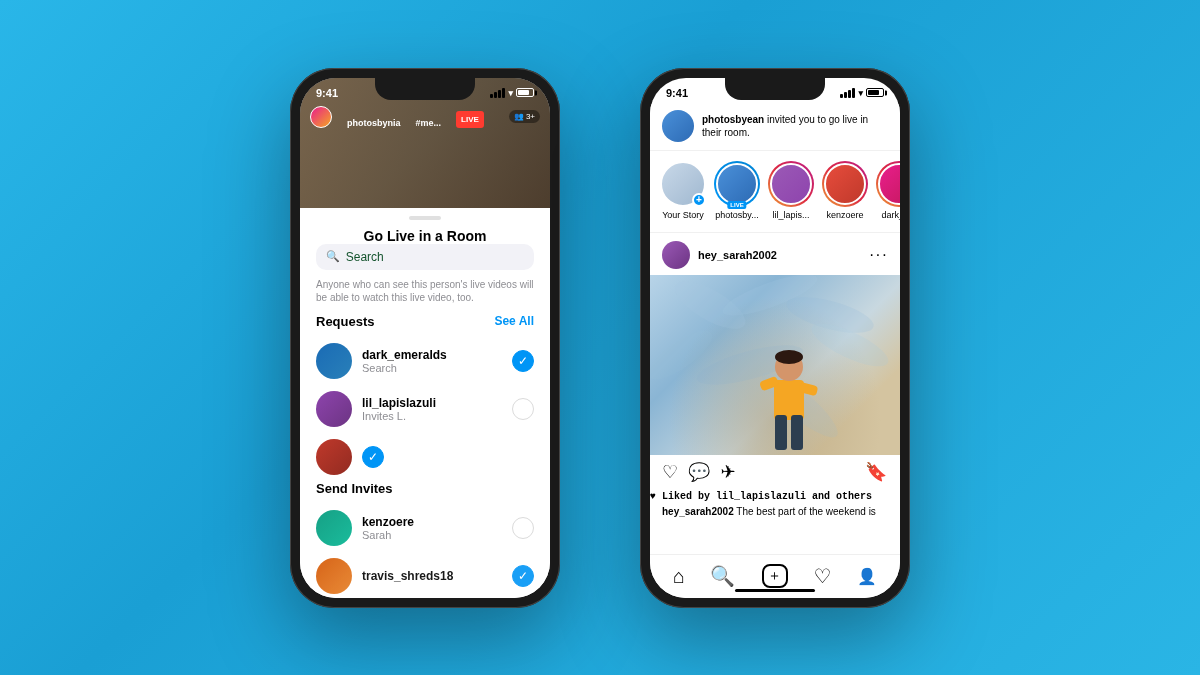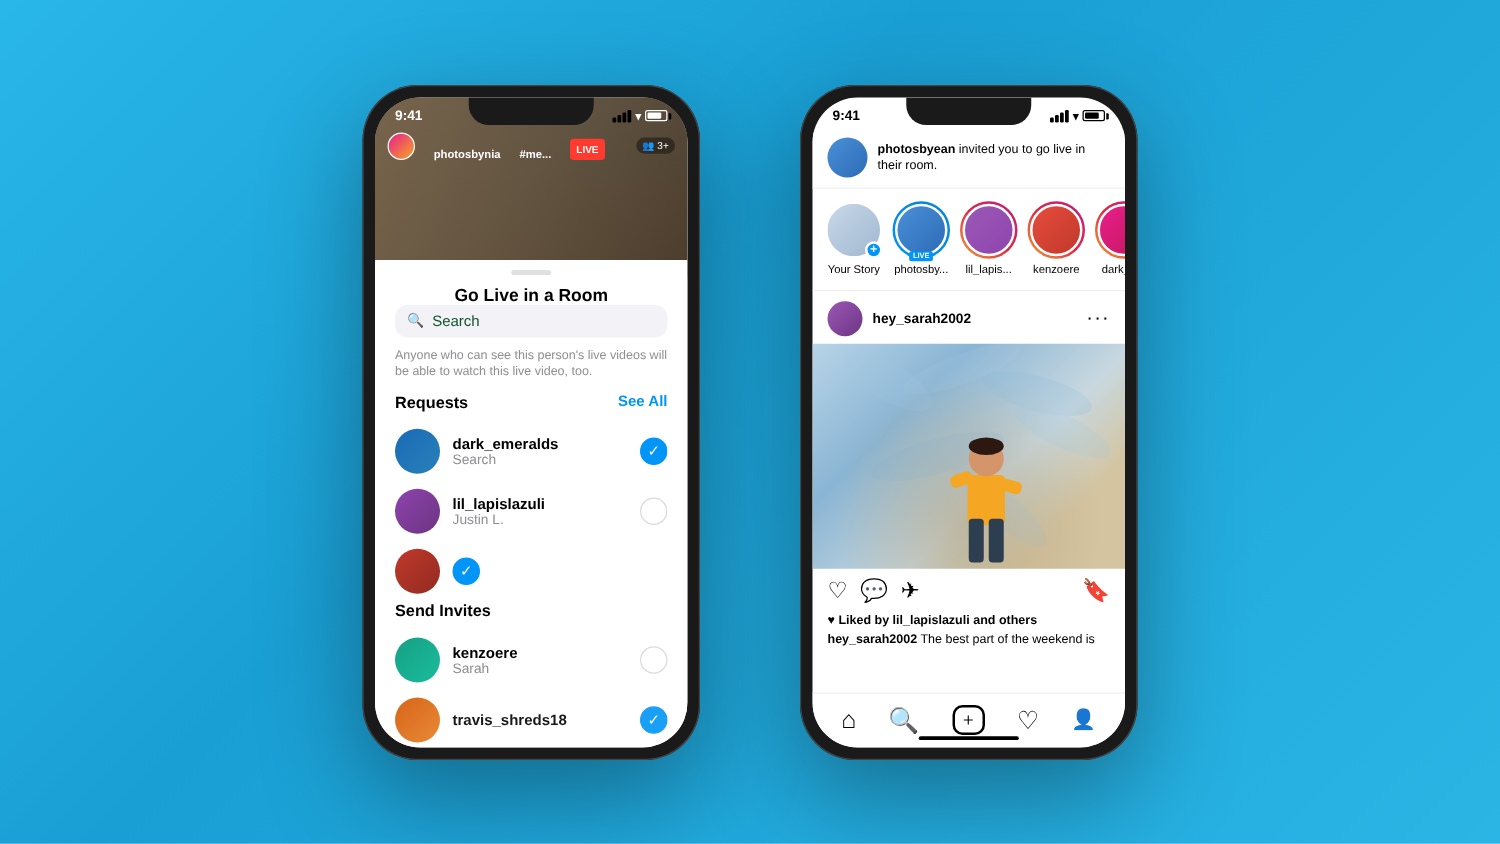--- a/index.html
+++ b/index.html
@@ -407,24 +407,25 @@
       display: flex;
       align-items: center;
       padding: 6px 12px;
       gap: 10px;
     }
 
     .action-icon { font-size: 18px; color: #000; cursor: pointer; }
     .bookmark-icon { margin-left: auto; }
 
     .post-likes {
-      padding: 2px 12px;
+      padding: 2px 0;
       font-size: 10px;
       font-weight: 700;
       color: #000;
+      font-family: Liberation Mono, monospace;
     }
 
     .post-caption {
       padding: 2px 12px;
       font-size: 10px;
       color: #000;
     }
 
     .post-caption strong { font-weight: 700; }
 
@@ -560,21 +561,21 @@
                   <div class="user-name">dark_emeralds</div>
                   <div class="user-real-name">Search</div>
                 </div>
                 <div class="check-circle checked">✓</div>
               </div>
 
               <div class="user-item">
                 <div class="user-avatar av2"></div>
                 <div class="user-info">
                   <div class="user-name">lil_lapislazuli</div>
-                  <div class="user-real-name">Justin L.</div>
+                  <div class="user-real-name">Invites L.</div>
                 </div>
                 <div class="check-circle"></div>
               </div>
 
               <div class="user-item">
                 <div class="user-avatar av3"></div>
                 <div class="check-circle checked">✓</div>
               </div>
             </div>
 

